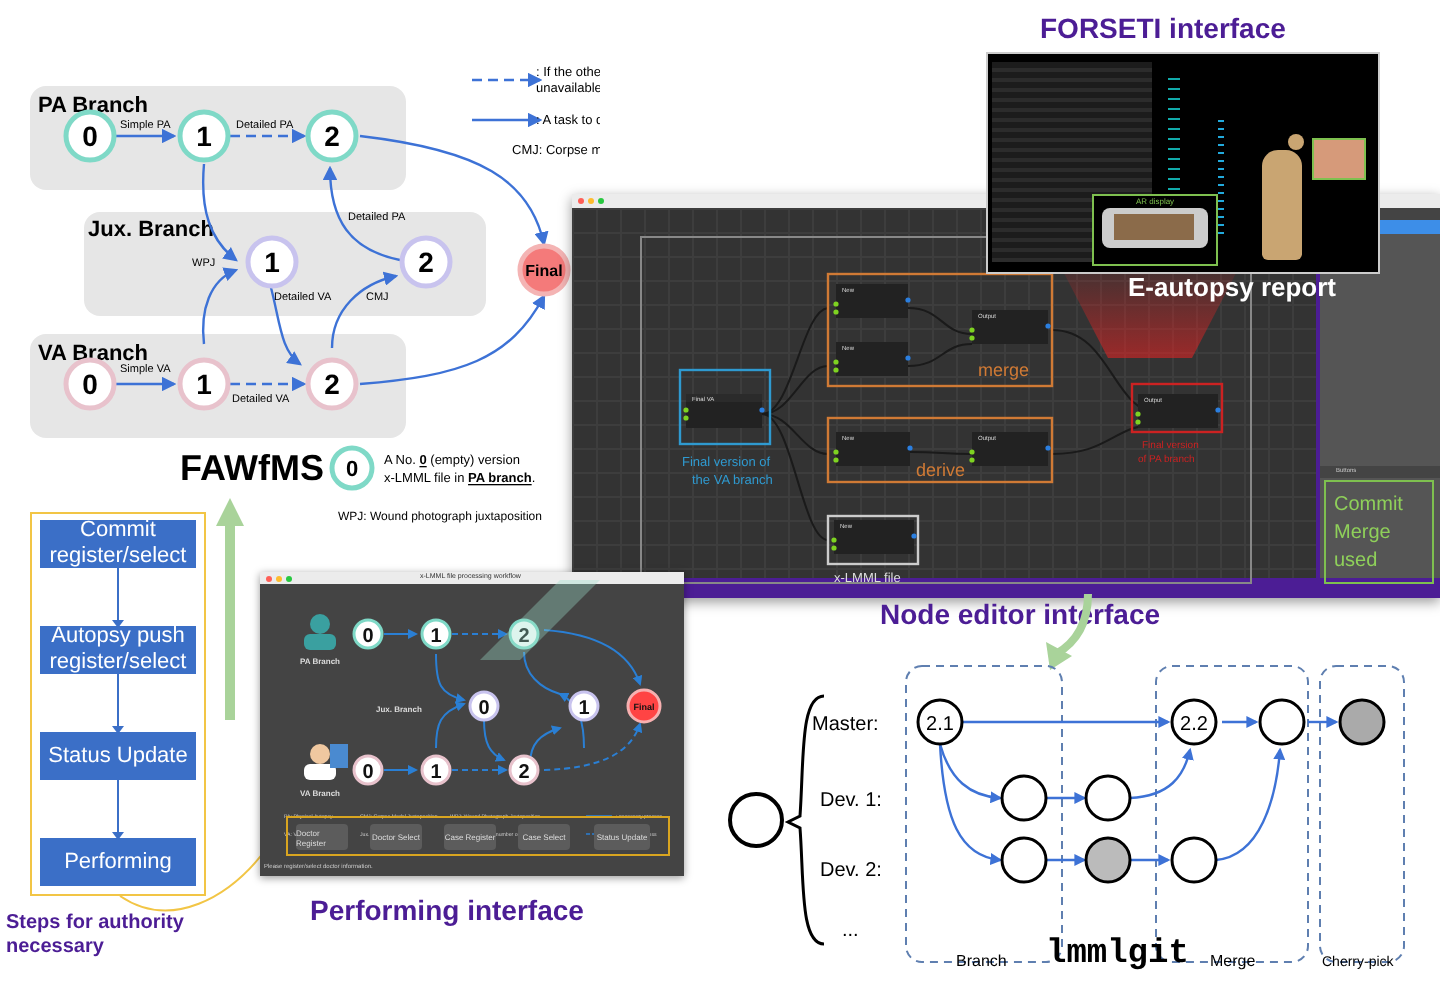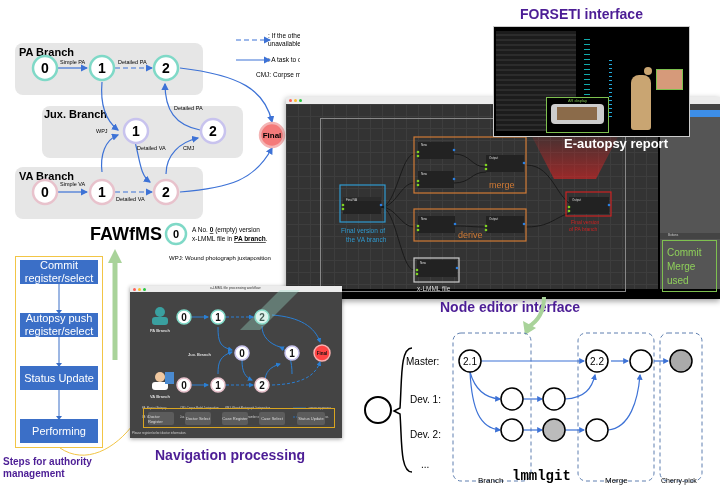--- a/index.html
+++ b/index.html
@@ -100,21 +100,21 @@
   <text x="192" y="232" font-size="6.5"><tspan>A No. </tspan><tspan font-weight="bold" text-decoration="underline">0</tspan><tspan> (empty) version</tspan></text>
   <text x="192" y="241" font-size="6.5"><tspan>x-LMML file in </tspan><tspan font-weight="bold" text-decoration="underline">PA branch</tspan><tspan>.</tspan></text>
   <text x="169" y="260" font-size="6">WPJ: Wound photograph juxtaposition</text>
 </svg>
 
 <svg class="abs" style="left:100px;top:245px" width="40" height="120">
   <path d="M15,115 L15,15" stroke="#a9d39a" stroke-width="5" fill="none"></path>
   <path d="M8,18 L15,4 L22,18 z" fill="#a9d39a"></path>
 </svg>
 
-<div class="abs" style="left:286px;top:97px;width:434px;height:202px;background:#000000;box-shadow:0 2px 6px rgba(0,0,0,.4);">
+<div class="abs" style="left:286px;top:97px;width:434px;height:202px;background:#4c1d95;box-shadow:0 2px 6px rgba(0,0,0,.4);">
   <div style="height:7px;background:#ececec;position:relative;">
     <span style="position:absolute;left:3px;top:2px;width:3px;height:3px;border-radius:50%;background:#ff5f57"></span>
     <span style="position:absolute;left:8px;top:2px;width:3px;height:3px;border-radius:50%;background:#febc2e"></span>
     <span style="position:absolute;left:13px;top:2px;width:3px;height:3px;border-radius:50%;background:#28c840"></span>
   </div>
   <div style="position:absolute;left:0;top:7px;width:372px;height:185px;background-color:#333;background-image:linear-gradient(#3d3d3d 1px,transparent 1px),linear-gradient(90deg,#3d3d3d 1px,transparent 1px);background-size:12px 12px;"></div>
   <div style="position:absolute;left:34px;top:21px;width:304px;height:172px;border:1.5px solid #888;"></div>
   <div style="position:absolute;left:374px;top:7px;width:60px;height:185px;background:#555;">
     <div style="height:6px;background:#444;"></div>
     <div style="height:7px;background:#3d8ee8;"></div>
@@ -253,21 +253,21 @@
   <line x1="59" y1="57" x2="59" y2="85" stroke="#3b6fc7" stroke-width="1"></line>
     <path d="M56,83 L59,87 L62,83 z" fill="#3b6fc7"></path>
   <line x1="59" y1="110" x2="59" y2="138" stroke="#3b6fc7" stroke-width="1"></line>
     <path d="M56,136 L59,140 L62,136 z" fill="#3b6fc7"></path>
 </svg>
 <svg class="abs" style="left:55px;top:410px" width="90" height="50">
   <path d="M5,38 C30,55 60,40 80,12" stroke="#f2c545" stroke-width="1" fill="none"></path>
 </svg>
 <div class="abs title" style="left:3px;top:456px;width:114px;text-align:left;font-size:10px;line-height:12px;">
   <div>Steps for authority</div>
-    <div>management</div>
+    <div>necessary</div>
 </div>
 
 <div class="abs" style="left:130px;top:286px;width:212px;height:152px;background:#444;box-shadow:0 1px 4px rgba(0,0,0,.4);">
   <div style="height:6px;background:#ececec;position:relative;">
     <span style="position:absolute;left:3px;top:1.5px;width:3px;height:3px;border-radius:50%;background:#ff5f57"></span>
     <span style="position:absolute;left:8px;top:1.5px;width:3px;height:3px;border-radius:50%;background:#febc2e"></span>
     <span style="position:absolute;left:13px;top:1.5px;width:3px;height:3px;border-radius:50%;background:#28c840"></span>
     <span style="position:absolute;left:80px;top:0;font-size:3.5px;color:#333;">x-LMML file processing workflow</span>
   </div>
 </div>
@@ -358,21 +358,21 @@
   <line x1="163" y1="125" x2="176" y2="125" stroke="#2a7fd4" stroke-width="0.8" stroke-dasharray="2,1"></line>
 </svg>
 <div class="abs" style="left:143px;top:408px;width:192px;height:20px;border:1.5px solid #d9a520;box-sizing:border-box;"></div>
 <div class="nav-btn" style="left:148px;width:26px;">Doctor Register</div>
 <div class="nav-btn" style="left:185px;width:26px;">Doctor Select</div>
 <div class="nav-btn" style="left:222px;width:26px;">Case Register</div>
 <div class="nav-btn" style="left:259px;width:26px;">Case Select</div>
 <div class="nav-btn" style="left:297px;width:28px;">Status Update</div>
 <div class="abs" style="left:132px;top:431px;font-size:3px;color:#ccc;">Please register/select doctor information.</div>
 
-<div class="abs title" style="left:155px;top:447px;font-size:14px;">Navigation processing</div>
+<div class="abs title" style="left:155px;top:447px;font-size:14px;">Performing interface</div>
 <div class="abs title" style="left:440px;top:299px;font-size:14px;">Node editor interface</div>
 
 <svg class="abs" style="left:110px;top:220px" width="190" height="110">
   <polygon points="170,70 190,70 150,110 130,110" fill="#9ee0cc" opacity=".35"></polygon>
 </svg>
 
 <svg class="abs" style="left:520px;top:295px" width="50" height="45">
   <path d="M24,2 C24,20 15,28 8,32" stroke="#a9d39a" stroke-width="4" fill="none"></path>
   <path d="M3,26 L5,40 L16,33 z" fill="#a9d39a"></path>
 </svg>
@@ -420,13 +420,13 @@
     <circle cx="204" cy="110" r="11" fill="#bbb"></circle>
     <circle cx="247" cy="110" r="11" fill="#fff"></circle>
     <g>
         <circle cx="247" cy="41" r="11" fill="#fff"></circle>
         <text x="247" y="45" font-size="10" text-anchor="middle" stroke="none" fill="#000">2.2</text>
       </g>
     <circle cx="291" cy="41" r="11" fill="#fff"></circle>
     <circle cx="331" cy="41" r="11" fill="#aaa"></circle>
   </g>
 </svg>
-<div class="abs" style="left:512px;top:468px;font-family:'Liberation Mono',monospace;font-size:14px;font-weight:bold;">lmmlgit</div>
+<div class="abs" style="left:523px;top:468px;font-family:'Liberation Mono',monospace;font-size:17px;font-weight:bold;">lmmlgit</div>
 
 </body></html>

